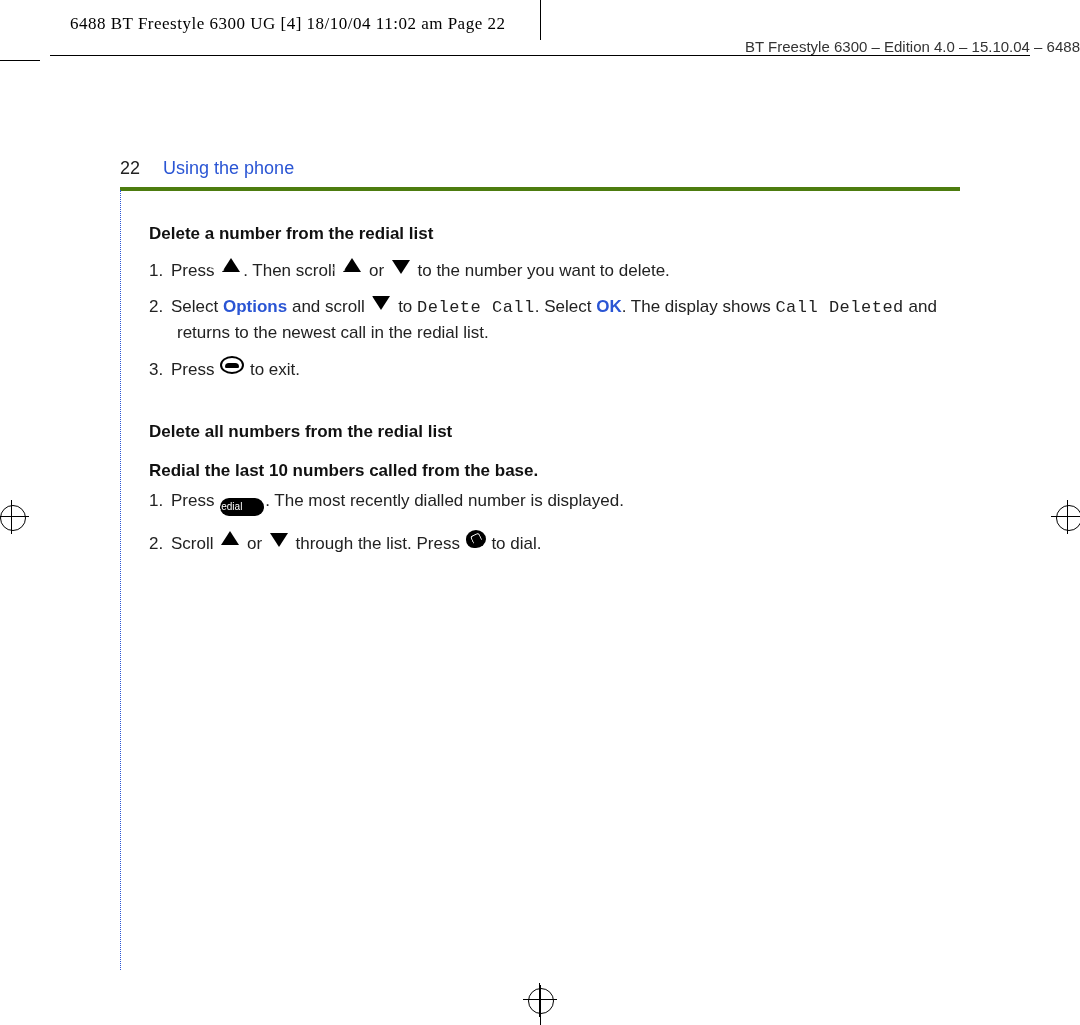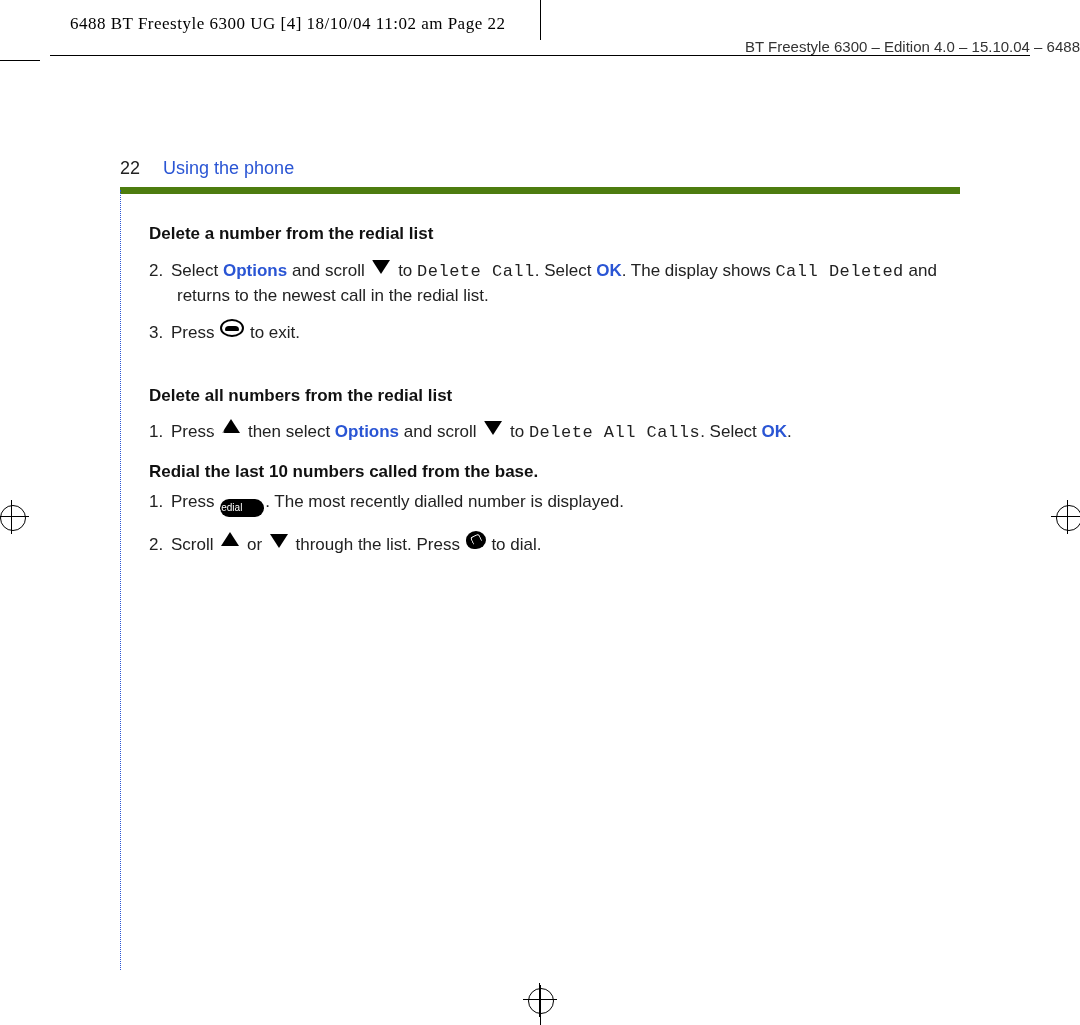--- a/index.html
+++ b/index.html
@@ -48,21 +48,21 @@
     left: 50px;
     right: 50px;
     top: 55px;
     bottom: 55px;
   }
   .header-row {
     position: absolute;
     top: 100px;
     left: 70px;
     right: 70px;
-    border-bottom: 7px solid #4d7c0f;
+    border-bottom: 4px solid #4d7c0f;
     padding-bottom: 6px;
     font-size: 18px;
   }
   .page-num {
     color: #222;
     margin-right: 18px;
   }
   .section-title {
     color: #2a55d4;
   }
@@ -257,35 +257,35 @@
     <span class="page-num">22</span>
     <span class="section-title">Using the phone</span>
   </div>
 
   <div class="columns">
     <div class="gutter"></div>
     <div class="maincol">
 
       <div class="subhead">Delete a number from the redial list</div>
 
+      <div class="step">
+        <span class="num">1.</span><span>Press </span><span class="icon up-label"></span><span>. Then scroll </span><span class="icon up-label"></span><span> or </span><span class="icon down-label"></span><span> to the number you want to delete.</span>
+      </div>
 
       <div class="step">
         <span class="num">2.</span><span>Select </span><span class="ui-bold-blue">Options</span><span> and scroll </span><span class="icon down-label"></span><span> to </span><span class="lcd">Delete Call</span><span>. Select </span><span class="ui-bold-blue">OK</span><span>. The display shows </span><span class="lcd">Call Deleted</span><span> and returns to the newest call in the redial list.</span>
       </div>
 
       <div class="step">
         <span class="num">3.</span><span>Press </span><span class="icon hangup"></span><span> to exit.</span>
       </div>
 
       <div style="height:18px"></div>
       <div class="subhead">Delete all numbers from the redial list</div>
 
-      <div class="step">
-        <span class="num">1.</span><span>Press </span><span class="icon up-label"></span><span> then select </span><span class="ui-bold-blue">Options</span><span> and scroll </span><span class="icon down-label"></span><span> to </span><span class="lcd">Delete All Calls</span><span>. Select </span><span class="ui-bold-blue">OK</span><span>.</span>
-      </div>
 
 
 
       <div class="subhead">Redial the last 10 numbers called from the base.</div>
 
       <div class="step">
         <span class="num">1.</span><span>Press </span><span class="icon pill">Redial</span><span>. The most recently dialled number is displayed.</span>
       </div>
 
       <div class="step">

